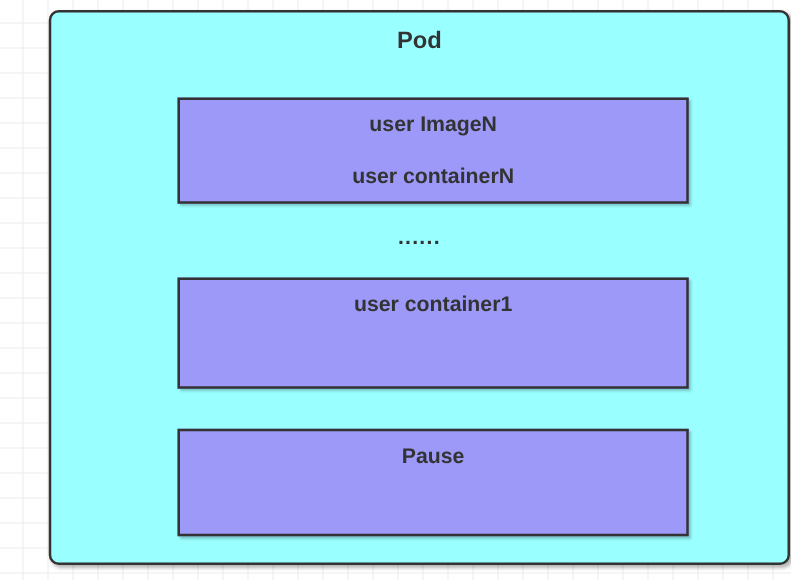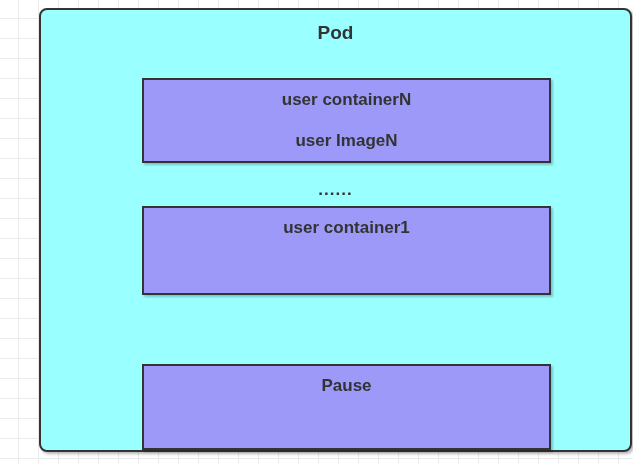--- a/index.html
+++ b/index.html
@@ -63,22 +63,22 @@
     text-align: center;
   }
   .cbox .line {
     font-size: 17px;
     font-weight: 700;
     color: var(--text);
     line-height: 22px;
     white-space: nowrap;
   }
   .box-n  { top: 68px;  height: 85px; }
-  .box-1  { top: 196px; height: 89px; }
-  .box-p  { top: 354px; height: 86px; }
+  .box-1  { top: 212px; height: 89px; }
+  .box-p  { top: 333px; height: 86px; }
   .ellipsis {
     position: absolute;
     left: 0;
     top: 168px;
     width: 100%;
     text-align: center;
     font-size: 17px;
     font-weight: 700;
     letter-spacing: 1px;
     color: var(--text);
@@ -86,22 +86,22 @@
   }
 </style>
 </head>
 <body>
 
 <div class="canvas">
   <div class="pod">
     <div class="pod-title">Pod</div>
 
     <div class="cbox box-n">
+      <div class="line">user ImageN</div>
       <div class="line">user containerN</div>
-      <div class="line">user ImageN</div>
     </div>
 
     <div class="ellipsis">......</div>
 
     <div class="cbox box-1">
       <div class="line">user container1</div>
     </div>
 
     <div class="cbox box-p">
       <div class="line">Pause</div>

